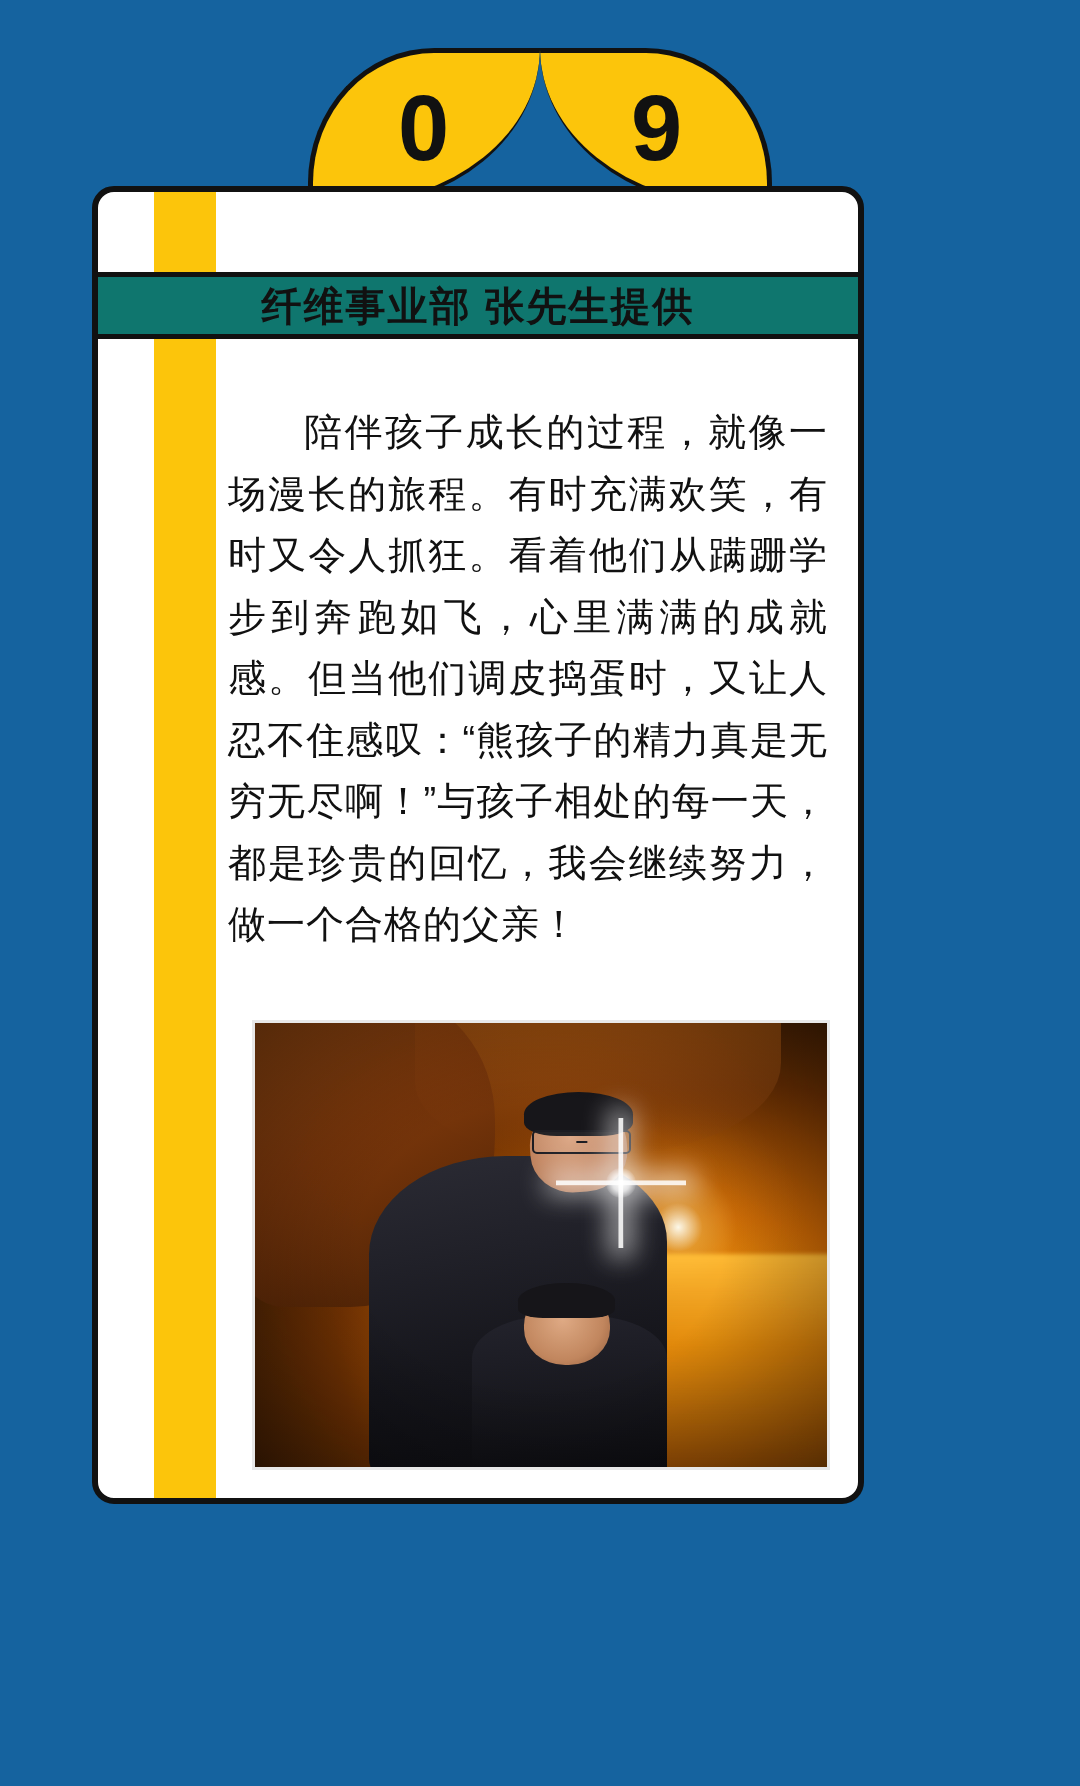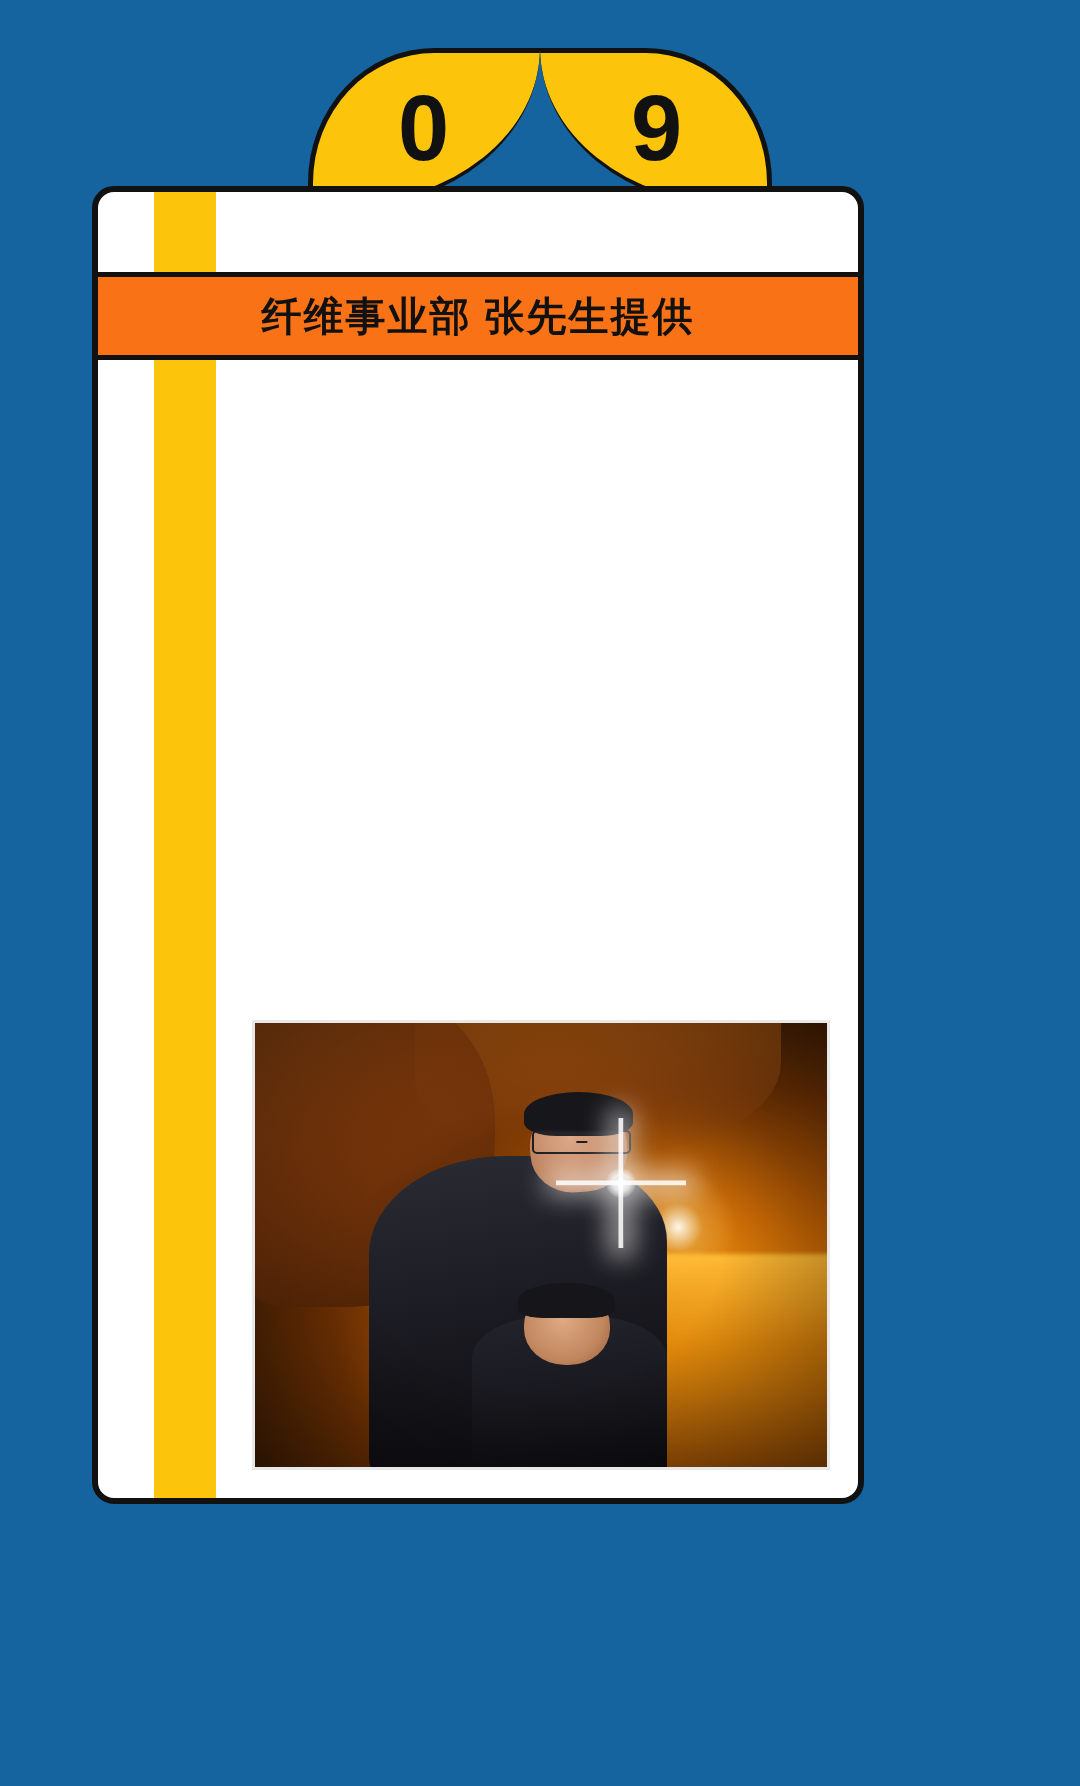--- a/index.html
+++ b/index.html
@@ -82,22 +82,22 @@
     width: 62px;
     height: 100%;
     background: #fcc50b;
   }
   
   .title-band {
     position: absolute;
     left: 0;
     top: 80px;
     width: 100%;
-    height: 88px;
-    background: #f97316;
+    height: 67px;
+    background: #0f766e;
     border-top: 5px solid #111111;
     border-bottom: 5px solid #111111;
     box-sizing: border-box;
     display: flex;
     align-items: center;
     justify-content: center;
     text-align: center;
   }
   .title-text {
     font-size: 40px;
@@ -300,20 +300,23 @@
 </div>
 
 <div class="card">
 
   <div class="v-stripe"></div>
 
   <div class="title-band">
     <span class="title-text">纤维事业部 张先生提供</span>
   </div>
 
+  <div class="content">
+    <p class="body-text">陪伴孩子成长的过程，就像一场漫长的旅程。有时充满欢笑，有时又令人抓狂。看着他们从蹒跚学步到奔跑如飞，心里满满的成就感。但当他们调皮捣蛋时，又让人忍不住感叹：“熊孩子的精力真是无穷无尽啊！”与孩子相处的每一天，都是珍贵的回忆，我会继续努力，做一个合格的父亲！</p>
+  </div>
 
   <div class="photo">
     <div class="photo-scene">
       <div class="rock-top"></div>
       <div class="rock-left"></div>
       <div class="water"></div>
       <div class="adult-body"></div>
       <div class="adult-head"></div>
       <div class="adult-hair"></div>
       <div class="glasses"></div>

